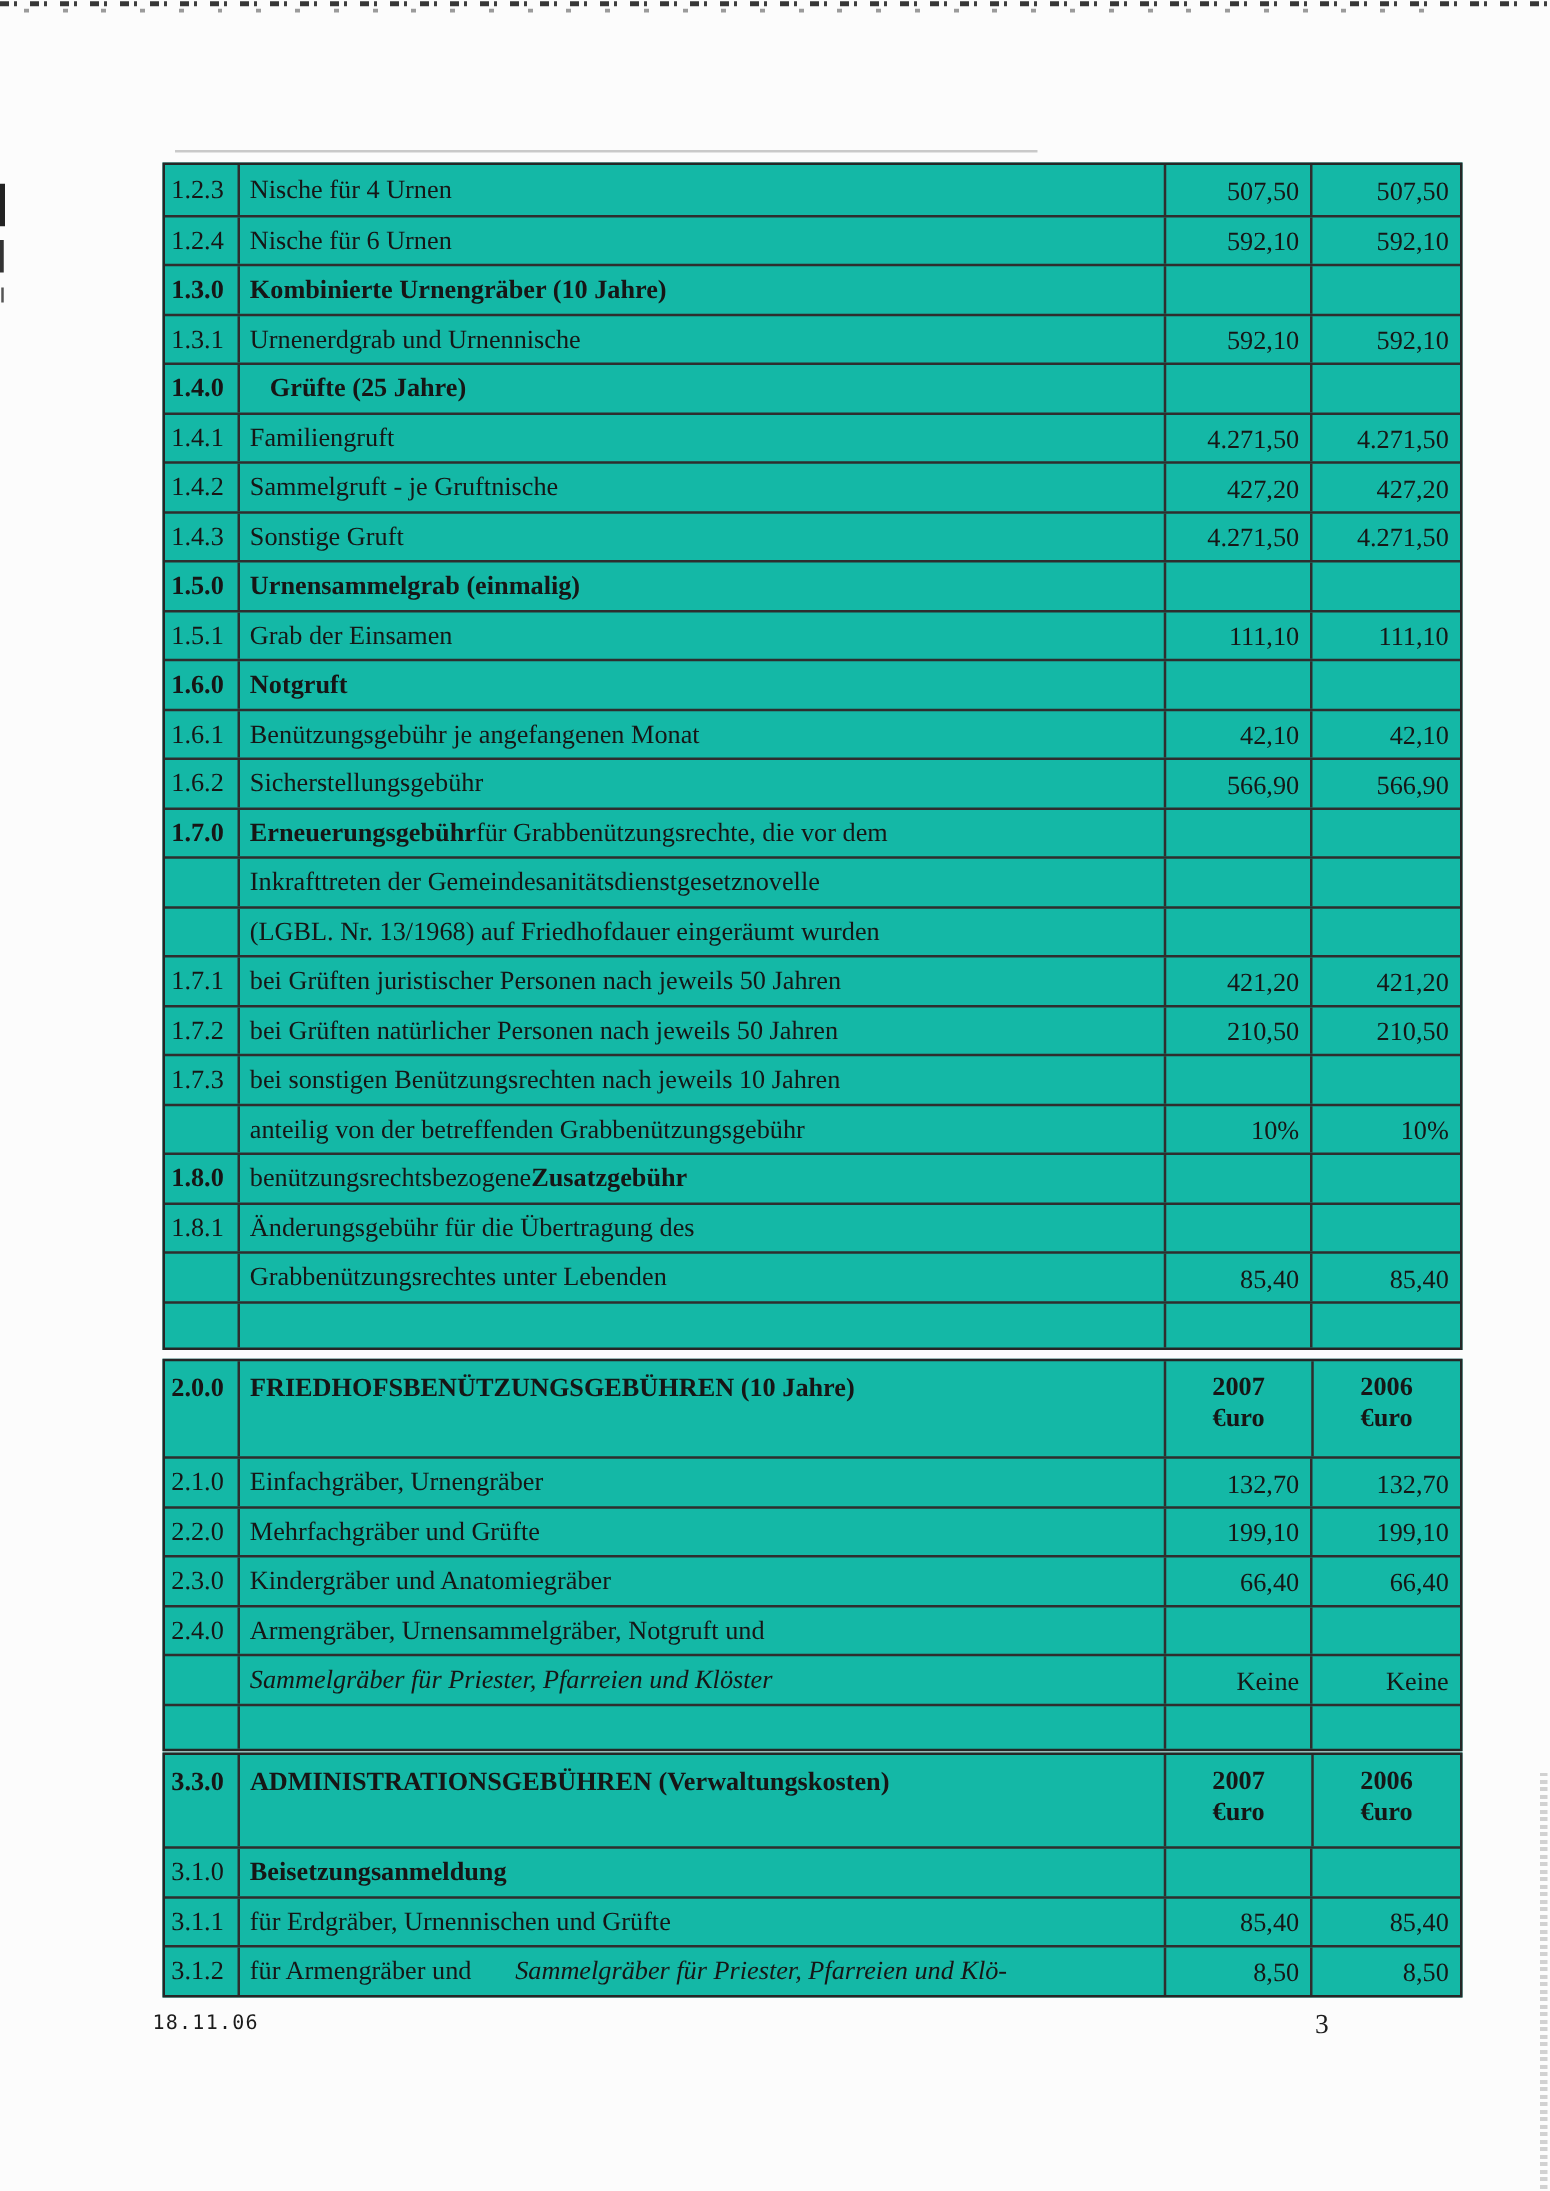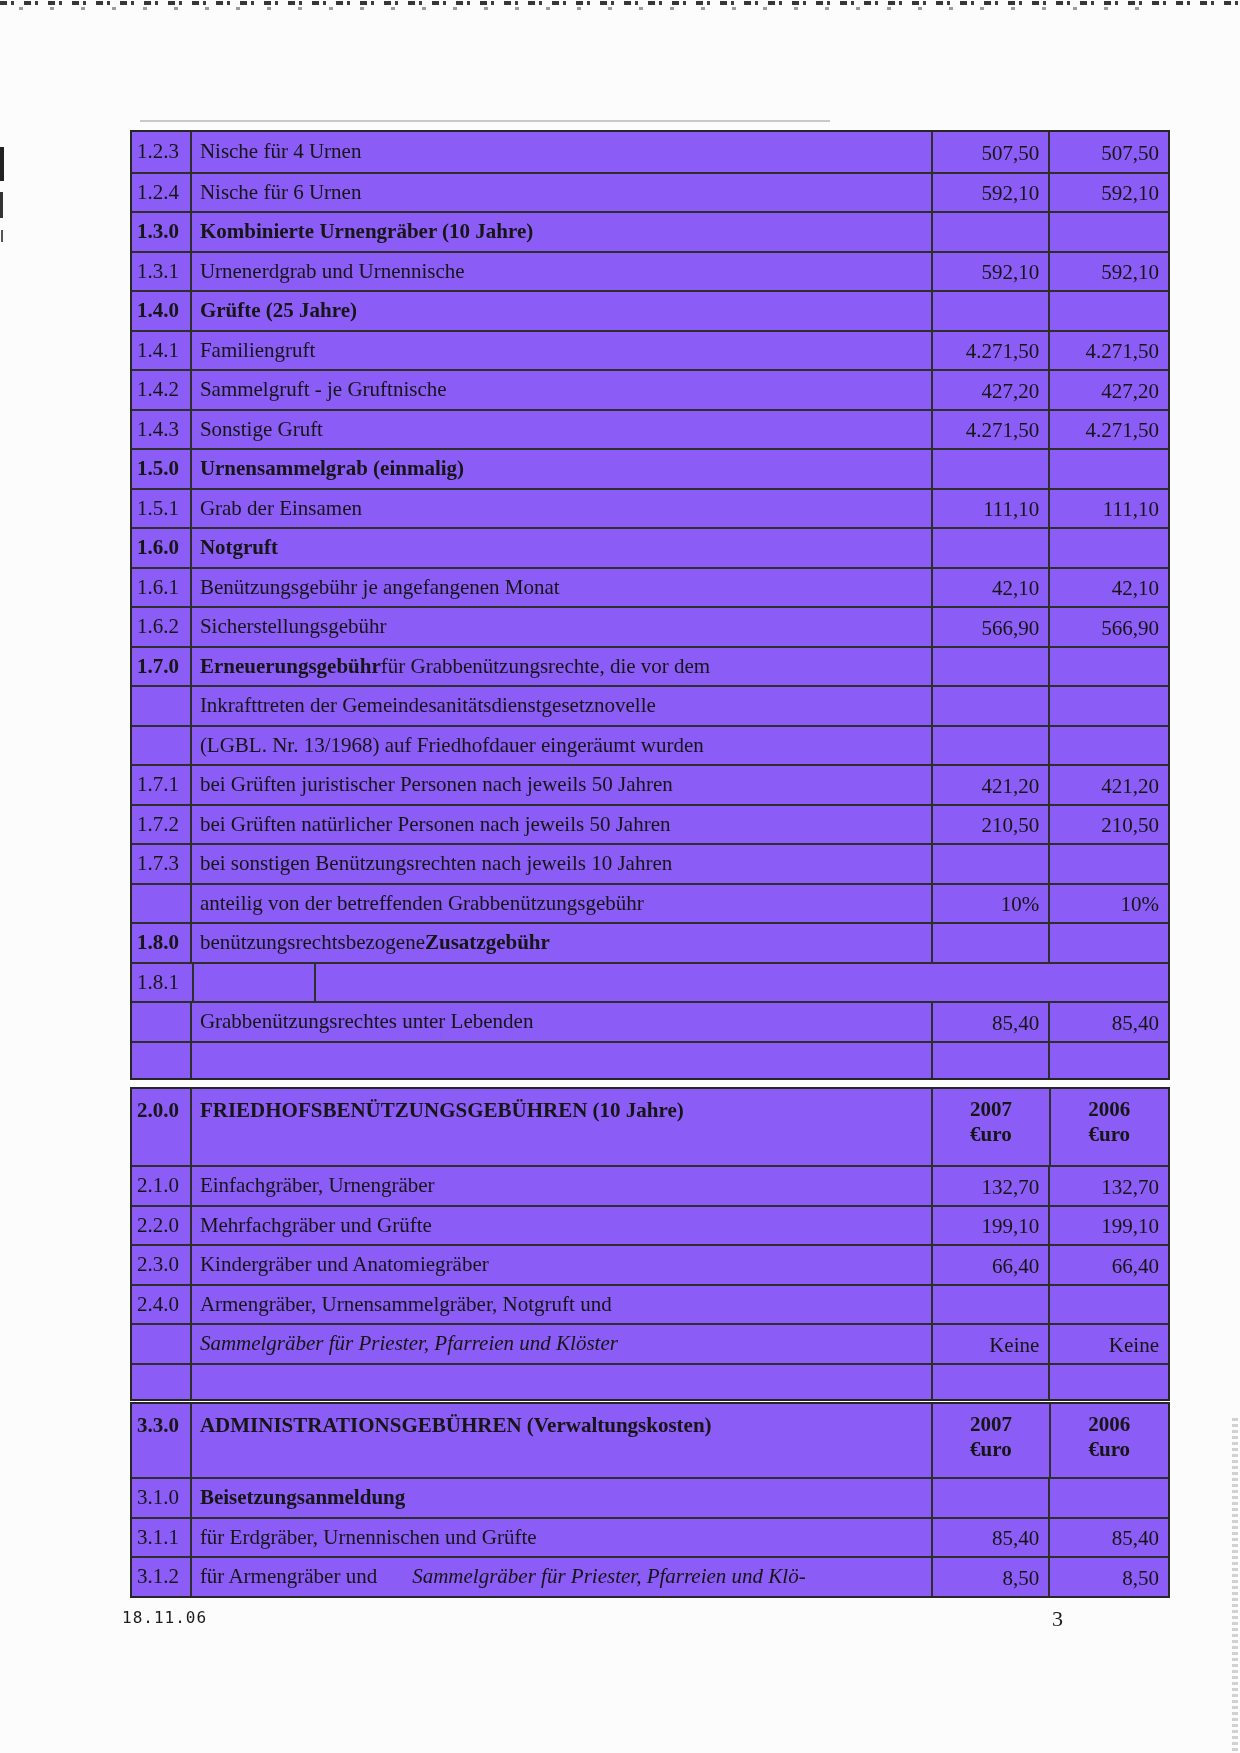--- a/index.html
+++ b/index.html
@@ -17,21 +17,21 @@
   .vstreak{position:absolute;left:1110px;top:555px;width:2px;height:515px;
      background:repeating-linear-gradient(180deg,#cfcfcf 0 6px,transparent 6px 12px);opacity:.8;}
   .edge-dots{position:absolute;left:1232px;top:1418px;width:6px;height:335px;
      background:repeating-linear-gradient(180deg,#bfbfbf 0 3px,transparent 3px 6px);opacity:.7;}
   .lm{position:absolute;background:#222;}
   .lm1{left:0;top:147px;width:4px;height:34px;}
   .lm2{left:0;top:192px;width:3px;height:26px;background:#333;}
   .lm3{left:1px;top:230px;width:2px;height:12px;background:#555;}
   
   .fees-table{position:absolute;left:130px;width:1040px;border:2px solid #262626;
-     display:flex;flex-direction:column;box-sizing:border-box;background:#8b5cf6;}
+     display:flex;flex-direction:column;box-sizing:border-box;background:#14b8a6;}
   .t1{top:130px;}
   .t2{top:1087px;}
   .t3{top:1402px;}
   .row{display:flex;height:39.5px;border-top:2px solid #2e2e2e;box-sizing:border-box;flex:none;}
   .row:first-child{border-top:none;}
   .row.spacer{height:37px;}
   .t2 .row.spacer{height:36px;}
   .row.yhead{height:76px;}
   .t3 .row.yhead{height:73px;}
   .cell{box-sizing:border-box;border-right:2px solid #2e2e2e;display:flex;align-items:center;
@@ -90,21 +90,21 @@
         <div class="cell c-code">1.3.1</div>
         <div class="cell c-desc">
           <span>Urnenerdgrab und Urnennische</span>
         </div>
         <div class="cell c-val">592,10</div>
         <div class="cell c-val">592,10</div>
       </div>
       <div class="row sect">
         <div class="cell c-code code-b">1.4.0</div>
         <div class="cell c-desc">
-          <span style="font-weight: bold;">Grüfte (25 Jahre)</span>
+          <span style="font-weight: bold; margin-left: 16px;">Grüfte (25 Jahre)</span>
         </div>
         <div class="cell c-val"></div>
         <div class="cell c-val"></div>
       </div>
       <div class="row">
         <div class="cell c-code">1.4.1</div>
         <div class="cell c-desc">
           <span>Familiengruft</span>
         </div>
         <div class="cell c-val">4.271,50</div>
@@ -227,20 +227,23 @@
         <div class="cell c-code code-b">1.8.0</div>
         <div class="cell c-desc">
           <span>benützungsrechtsbezogene </span>
           <span style="font-weight: bold;">Zusatzgebühr</span>
         </div>
         <div class="cell c-val"></div>
         <div class="cell c-val"></div>
       </div>
       <div class="row">
         <div class="cell c-code">1.8.1</div>
+        <div class="cell c-desc">
+          <span>Änderungsgebühr für die Übertragung des</span>
+        </div>
         <div class="cell c-val"></div>
         <div class="cell c-val"></div>
       </div>
       <div class="row">
         <div class="cell c-code"></div>
         <div class="cell c-desc">
           <span>Grabbenützungsrechtes unter Lebenden</span>
         </div>
         <div class="cell c-val">85,40</div>
         <div class="cell c-val">85,40</div>

